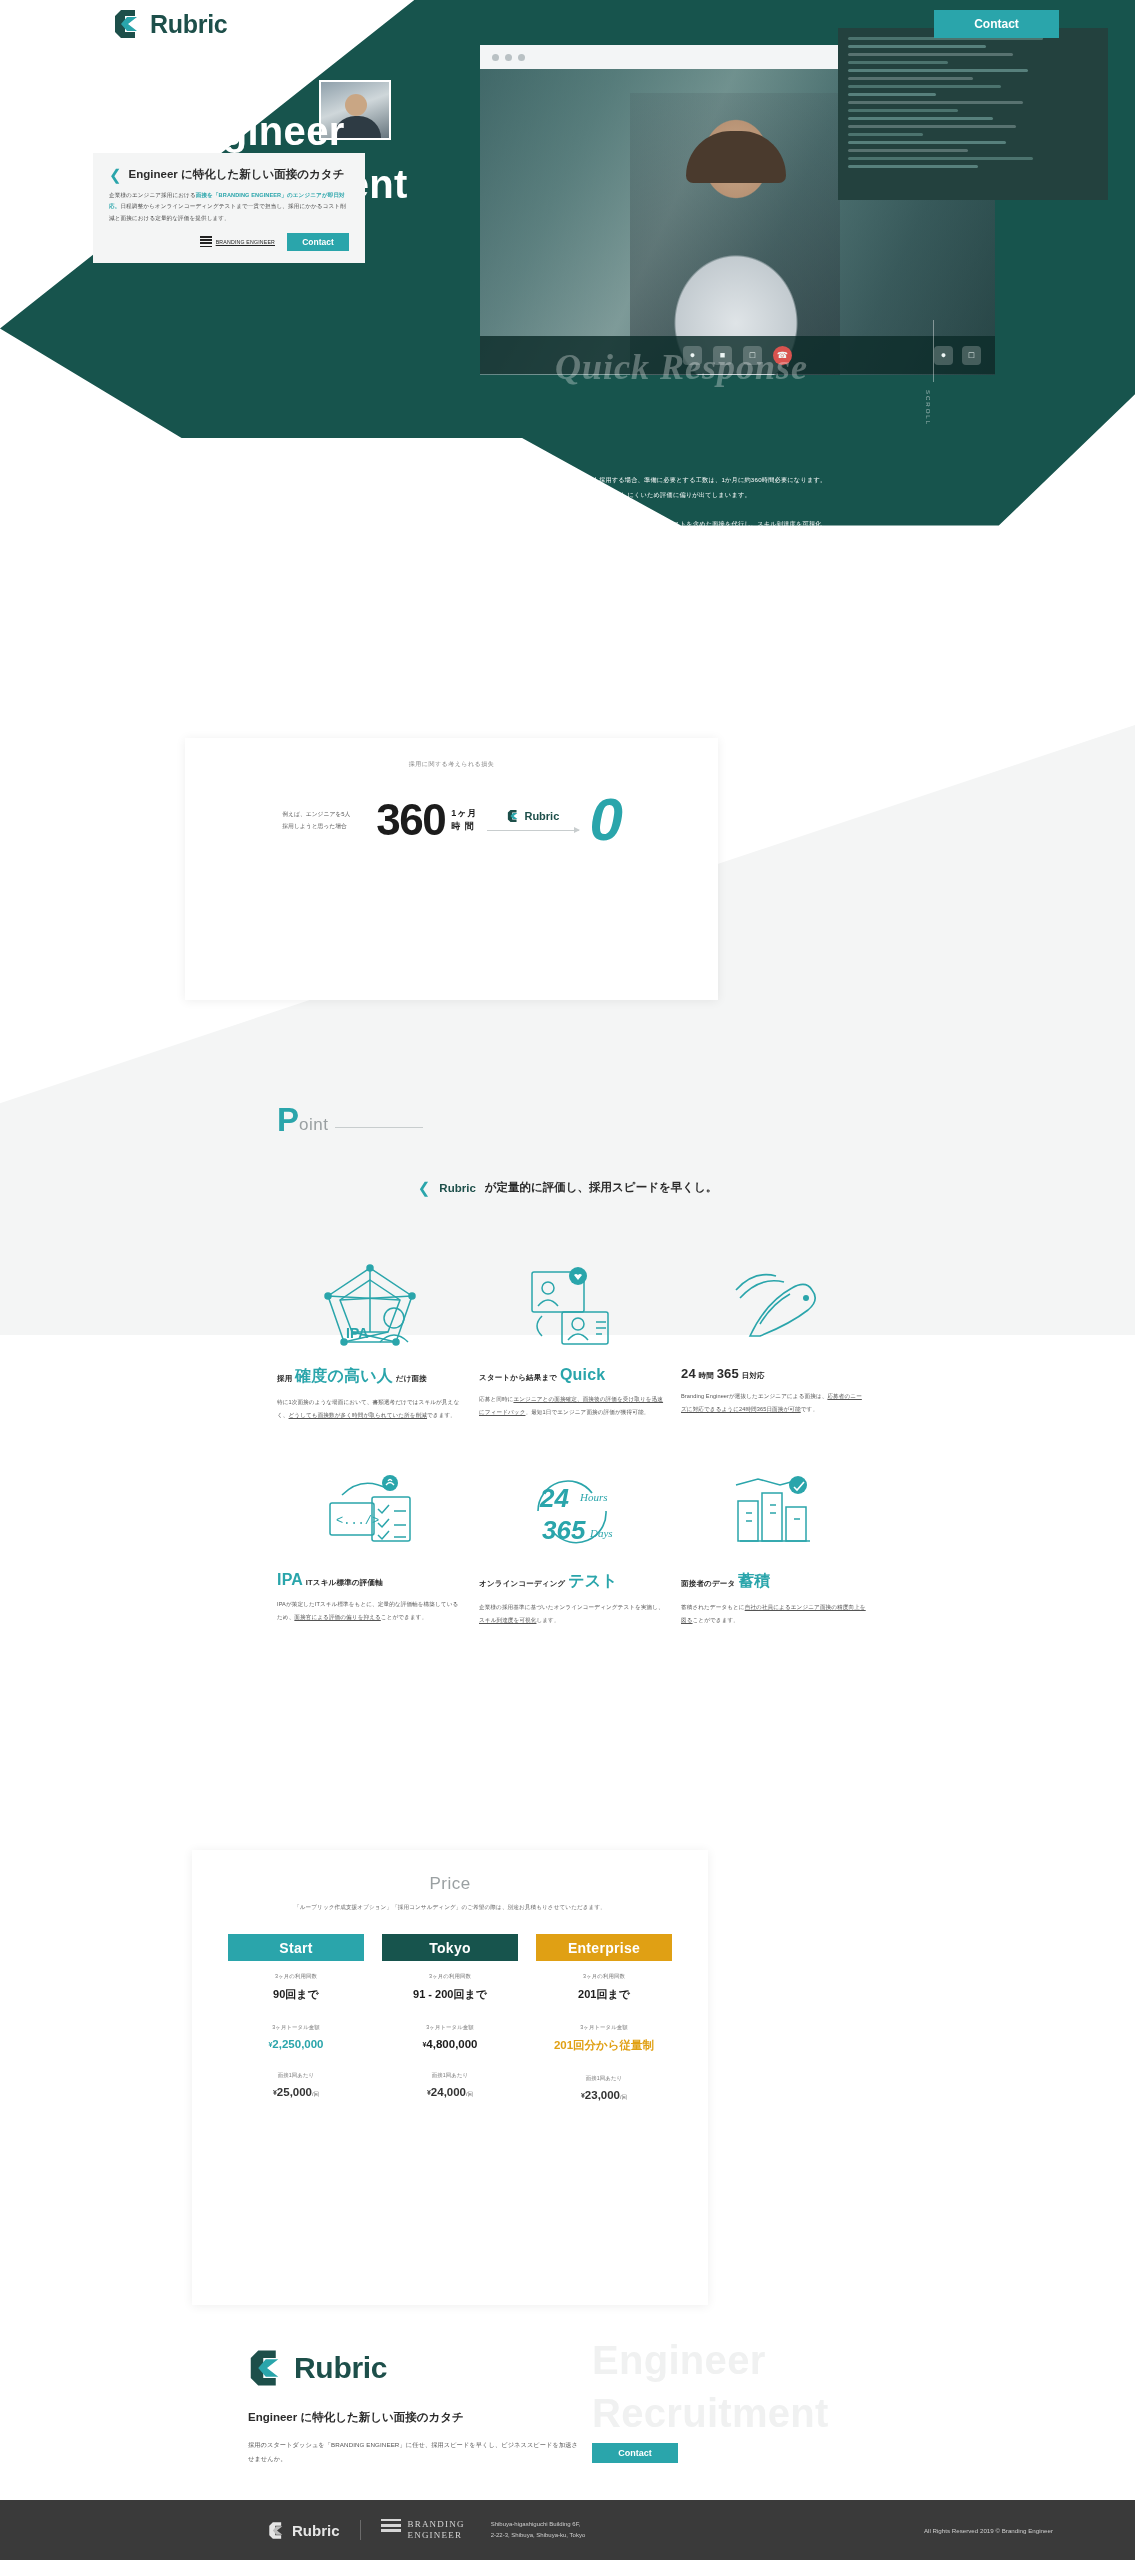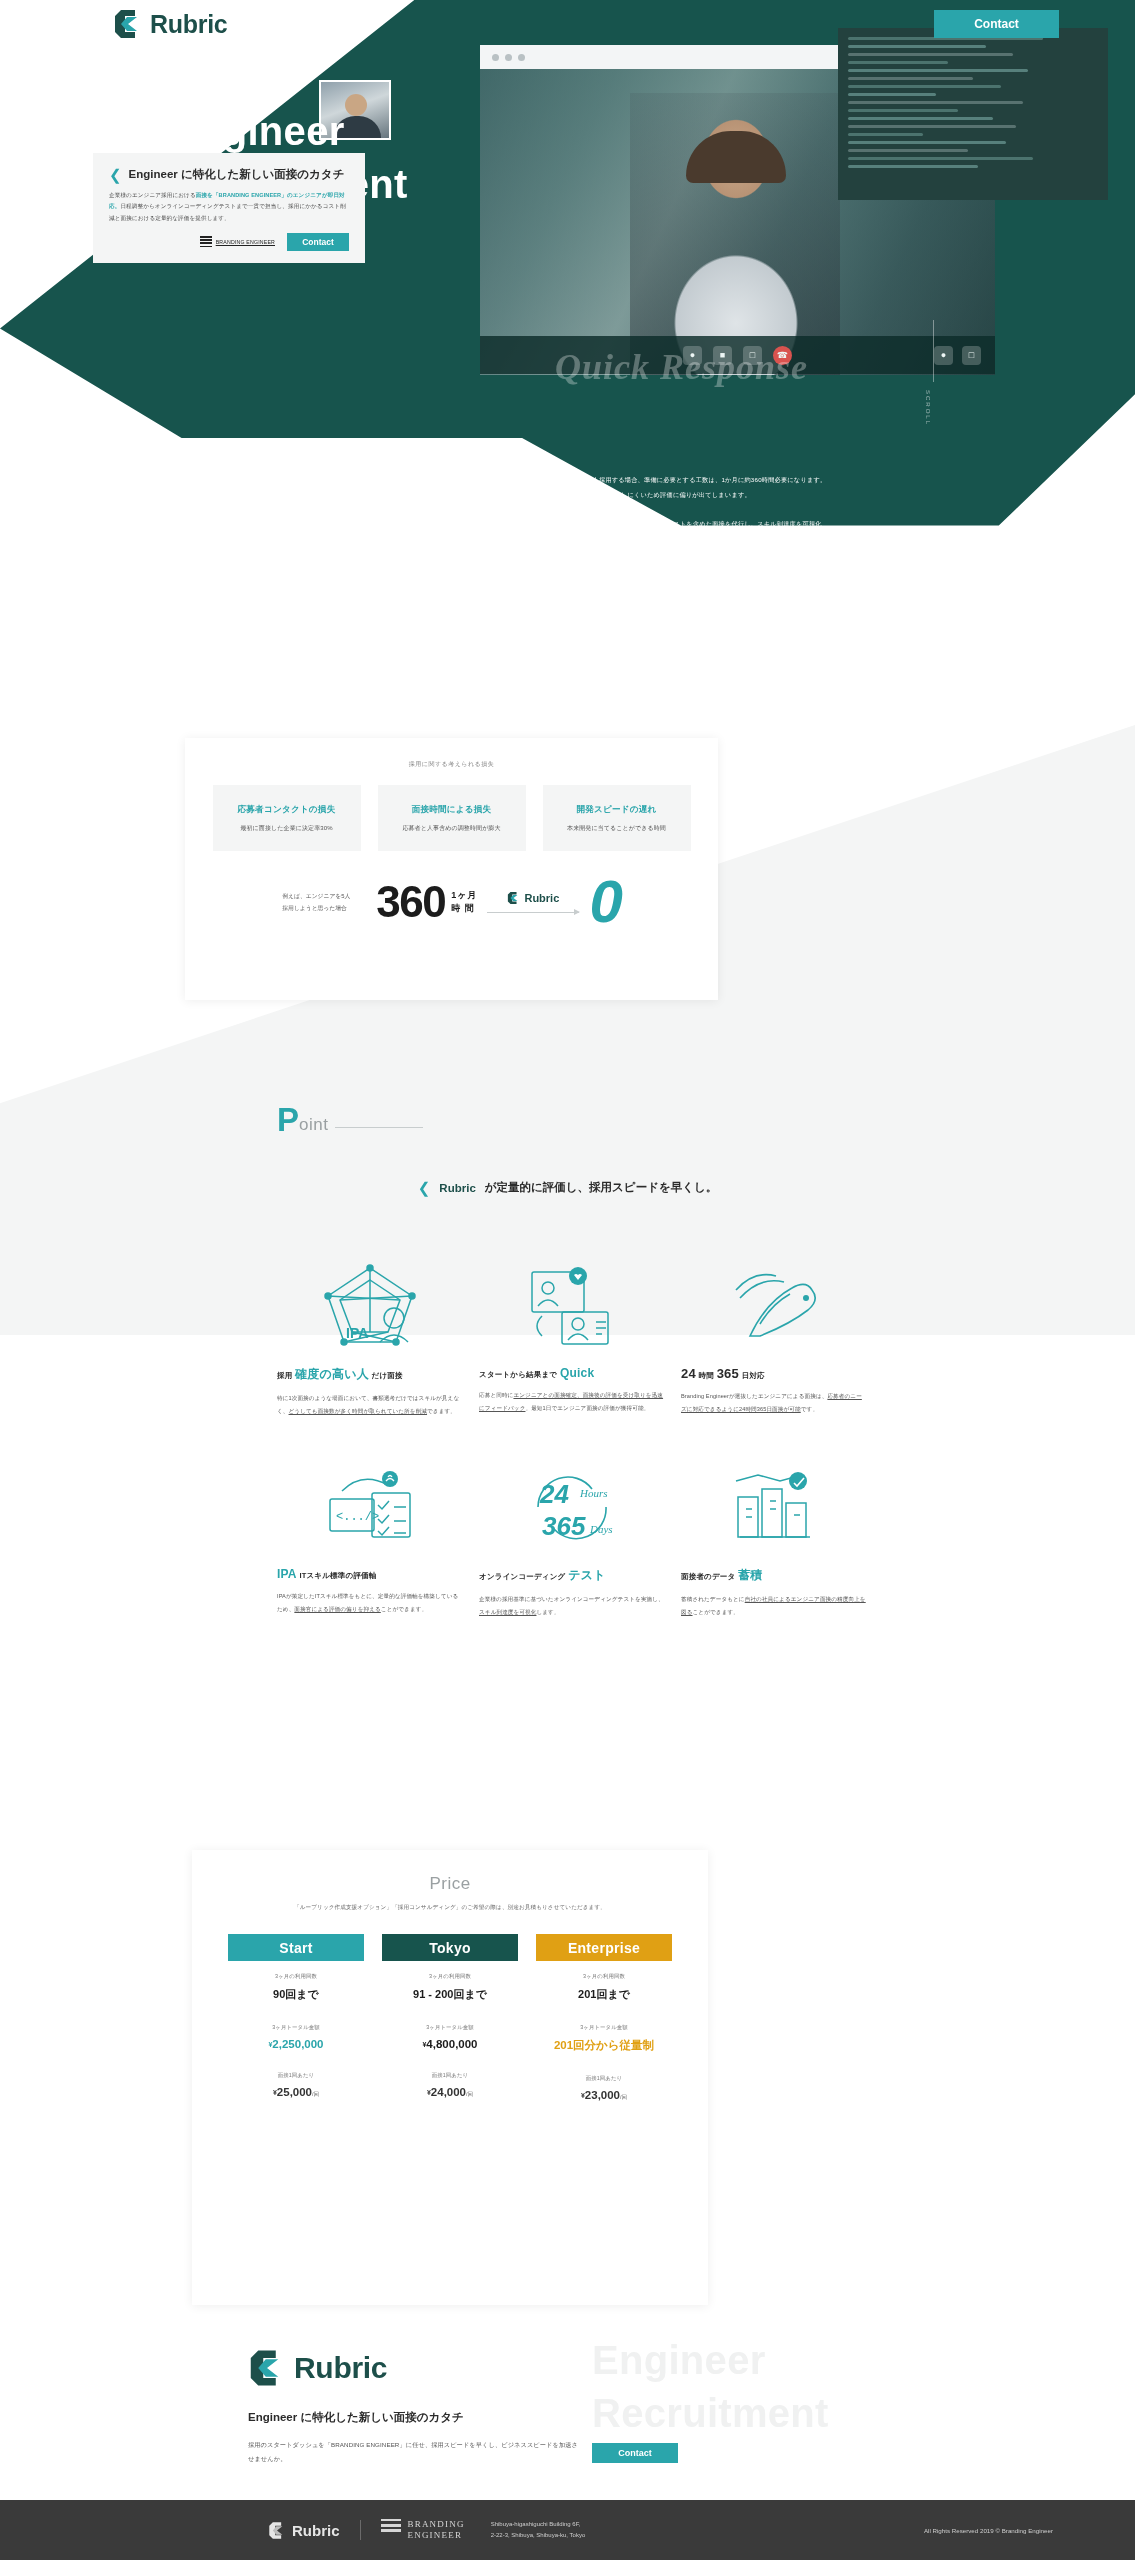--- a/index.html
+++ b/index.html
@@ -265,21 +265,21 @@
     width: 590px;
     display: grid; grid-template-columns: repeat(3, 186px); gap: 0 16px;
   }
   .feat { }
   .feat-icon {
     height: 90px; display: flex; align-items: flex-end; justify-content: center;
     margin-bottom: 16px;
   }
   .feat-icon svg { display: block; }
   .feat-t { font-size: 9px; color: #2b2b2b; font-weight: 700; margin-bottom: 9px; letter-spacing: .2px; }
-  .feat-t .big { font-size: 12px; color: #2aa5ab; font-weight: 700; }
+  .feat-t .big { font-size: 16px; color: #2aa5ab; font-weight: 700; }
   .feat-t .bigd { font-size: 13px; color: #2b2b2b; font-weight: 700; }
   .feat-t .sm { font-size: 7.5px; }
   .feat-d { font-size: 5.6px; color: #555; line-height: 2.25; letter-spacing: .1px; }
   .feat-d u { text-decoration: underline; }
   .feat-row2 { margin-top: 44px; }
 
   
   .price-wrap {
     position: absolute; left: 192px; top: 1850px;
     width: 516px; height: 455px;
@@ -447,34 +447,20 @@
   <div class="band-right">
     <p>実際エンジニアを5人採用する場合、準備に必要とする工数は、1か月に約360時間必要になります。また、スキル到達度が可視化しにくいため評価に偏りが出てしまいます。</p>
     <p><span>採用基準に基づき、オンラインコーディングテストを含めた面接を代行し、スキル到達度を可視化することにより、応募者を定量評価いたします。エンジニア採用の面接にかかる工数を削減するだけではなく、</span><span class="boxed">面接開始から結果までクイックに対応することで選考期間の短縮と採用確度をあげます。</span></p>
   </div>
 </div>
 
 <div class="diag"></div>
 
 <div class="loss-card">
   <div class="loss-kicker">採用に関する考えられる損失</div>
-  <div class="loss-boxes">
-    <div class="loss-box">
-      <div class="loss-box-t">応募者コンタクトの損失</div>
-      <div class="loss-box-d">最初に面接した企業に決定率30%</div>
-    </div>
-    <div class="loss-box">
-      <div class="loss-box-t">面接時間による損失</div>
-      <div class="loss-box-d">応募者と人事含めの調整時間が膨大</div>
-    </div>
-    <div class="loss-box">
-      <div class="loss-box-t">開発スピードの遅れ</div>
-      <div class="loss-box-d">本来開発に当てることができる時間</div>
-    </div>
-  </div>
   <div class="loss-result">
     <div class="res-note">
       <div>例えば、エンジニアを5人</div>
       <div>採用しようと思った場合</div>
     </div>
     <div class="res-num">360</div>
     <div class="res-unit">
       <div>1ヶ月</div>
       <div>時 間</div>
     </div>

